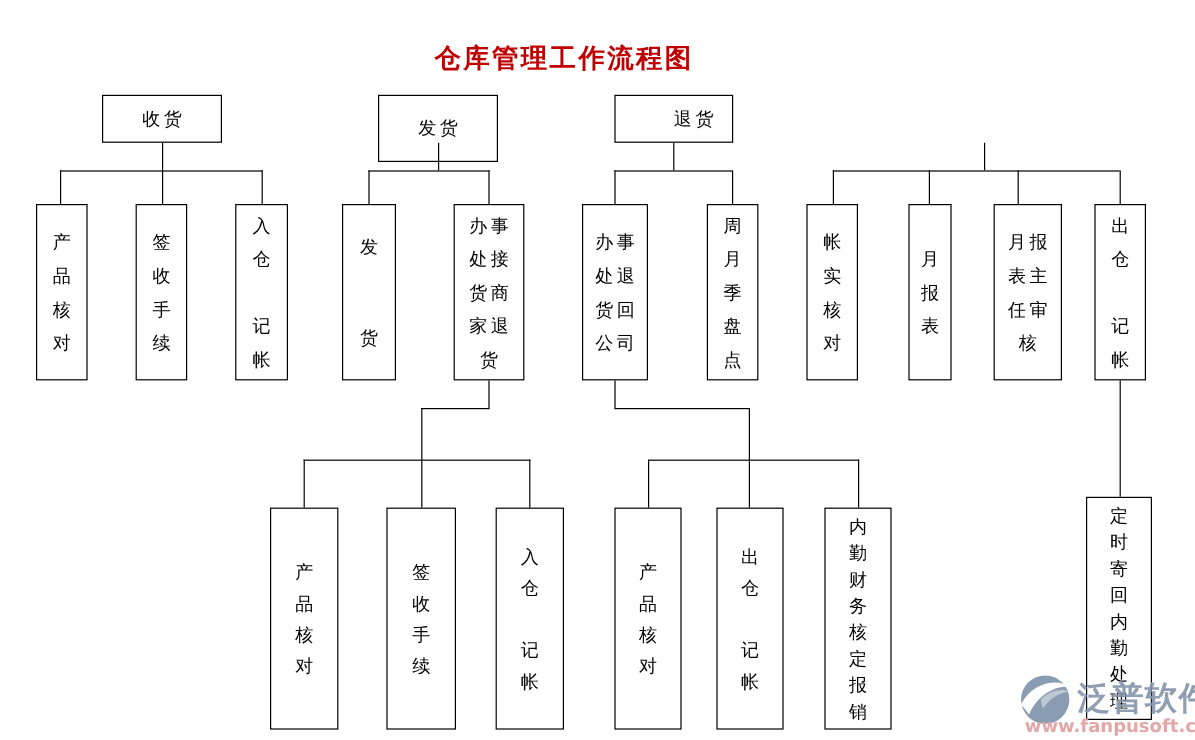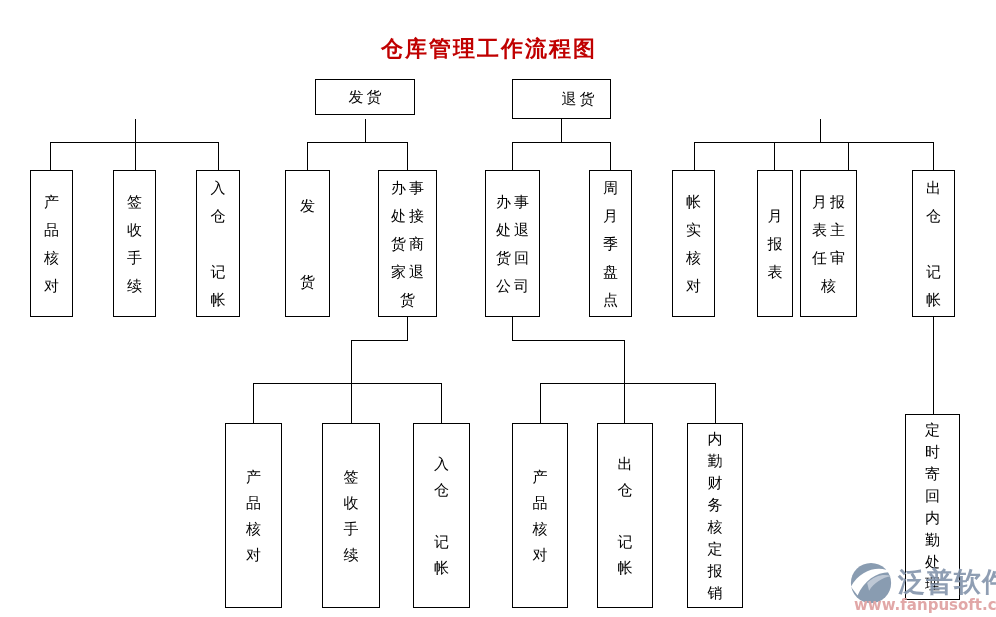--- a/index.html
+++ b/index.html
@@ -1,18 +1,18 @@
 <!DOCTYPE html>
 <html><head>
 <meta charset="utf-8">
 <style>
   html,body{margin:0;padding:0;background:#fff;}
   #page{position:relative;width:996px;height:617px;background:#ffffff;overflow:hidden;
         font-family:"DejaVu Sans",sans-serif;color:#000;}
-  .title{position:absolute;left:489px;top:34px;transform:translateX(-50%);
+  .title{position:absolute;left:470px;top:34px;transform:translateX(-50%);
          font-size:22px;font-weight:bold;letter-spacing:2px;white-space:nowrap;color:#c00000;}
   .box{position:absolute;background:#fff;border:1px solid #000;box-sizing:border-box;
        display:flex;align-items:center;justify-content:center;text-align:center;}
   .box .txt{white-space:pre-line;font-size:15px;line-height:28px;letter-spacing:3px;
             margin-left:3px; }
   .top-box .txt{line-height:normal;}
   .l2 .txt{line-height:26px;}
   .lh38 .txt{line-height:38px;}
   .lh22 .txt{line-height:22px;letter-spacing:1px;margin-left:1px;}
   .ln{position:absolute;background:#000;}
@@ -24,21 +24,24 @@
   .wm-url{position:absolute;left:8px;top:38px;font-size:15px;font-weight:bold;
           color:#dfa0a0;white-space:nowrap;}
 </style>
 </head>
 <body>
 
 <div id="page">
 
   <div class="title" style="color: rgb(192, 0, 0);">仓库管理工作流程图</div>
 
-  <div class="box top-box" style="left:315px;top:79px;width:100px;height:36px;">
+  <div class="box top-box" style="left:85px;top:79px;width:100px;height:40px;">
+    <span class="txt">收货</span>
+    </div>
+  <div class="box top-box" style="left:315px;top:79px;width:100px;height:56px;">
     <span class="txt">发货</span>
     </div>
   <div class="box top-box" style="left:512px;top:79px;width:99px;height:40px;padding-left:33px;">
     <span class="txt">退货</span>
     </div>
 
   <div class="box" style="left:30px;top:170px;width:43px;height:147px;">
     <span class="txt">产
 品
 核
@@ -89,21 +92,21 @@
     <span class="txt">帐
 实
 核
 对</span>
     </div>
   <div class="box" style="left:757px;top:170px;width:36px;height:147px;">
     <span class="txt">月
 报
 表</span>
     </div>
-  <div class="box" style="left:800px;top:170px;width:57px;height:147px;align-items:center;">
+  <div class="box" style="left:828px;top:170px;width:57px;height:147px;align-items:center;">
     <span class="txt">月报
 表主
 任审
 核</span>
     </div>
   <div class="box" style="left:912px;top:170px;width:43px;height:147px;">
     <span class="txt">出
 仓
 
 记

